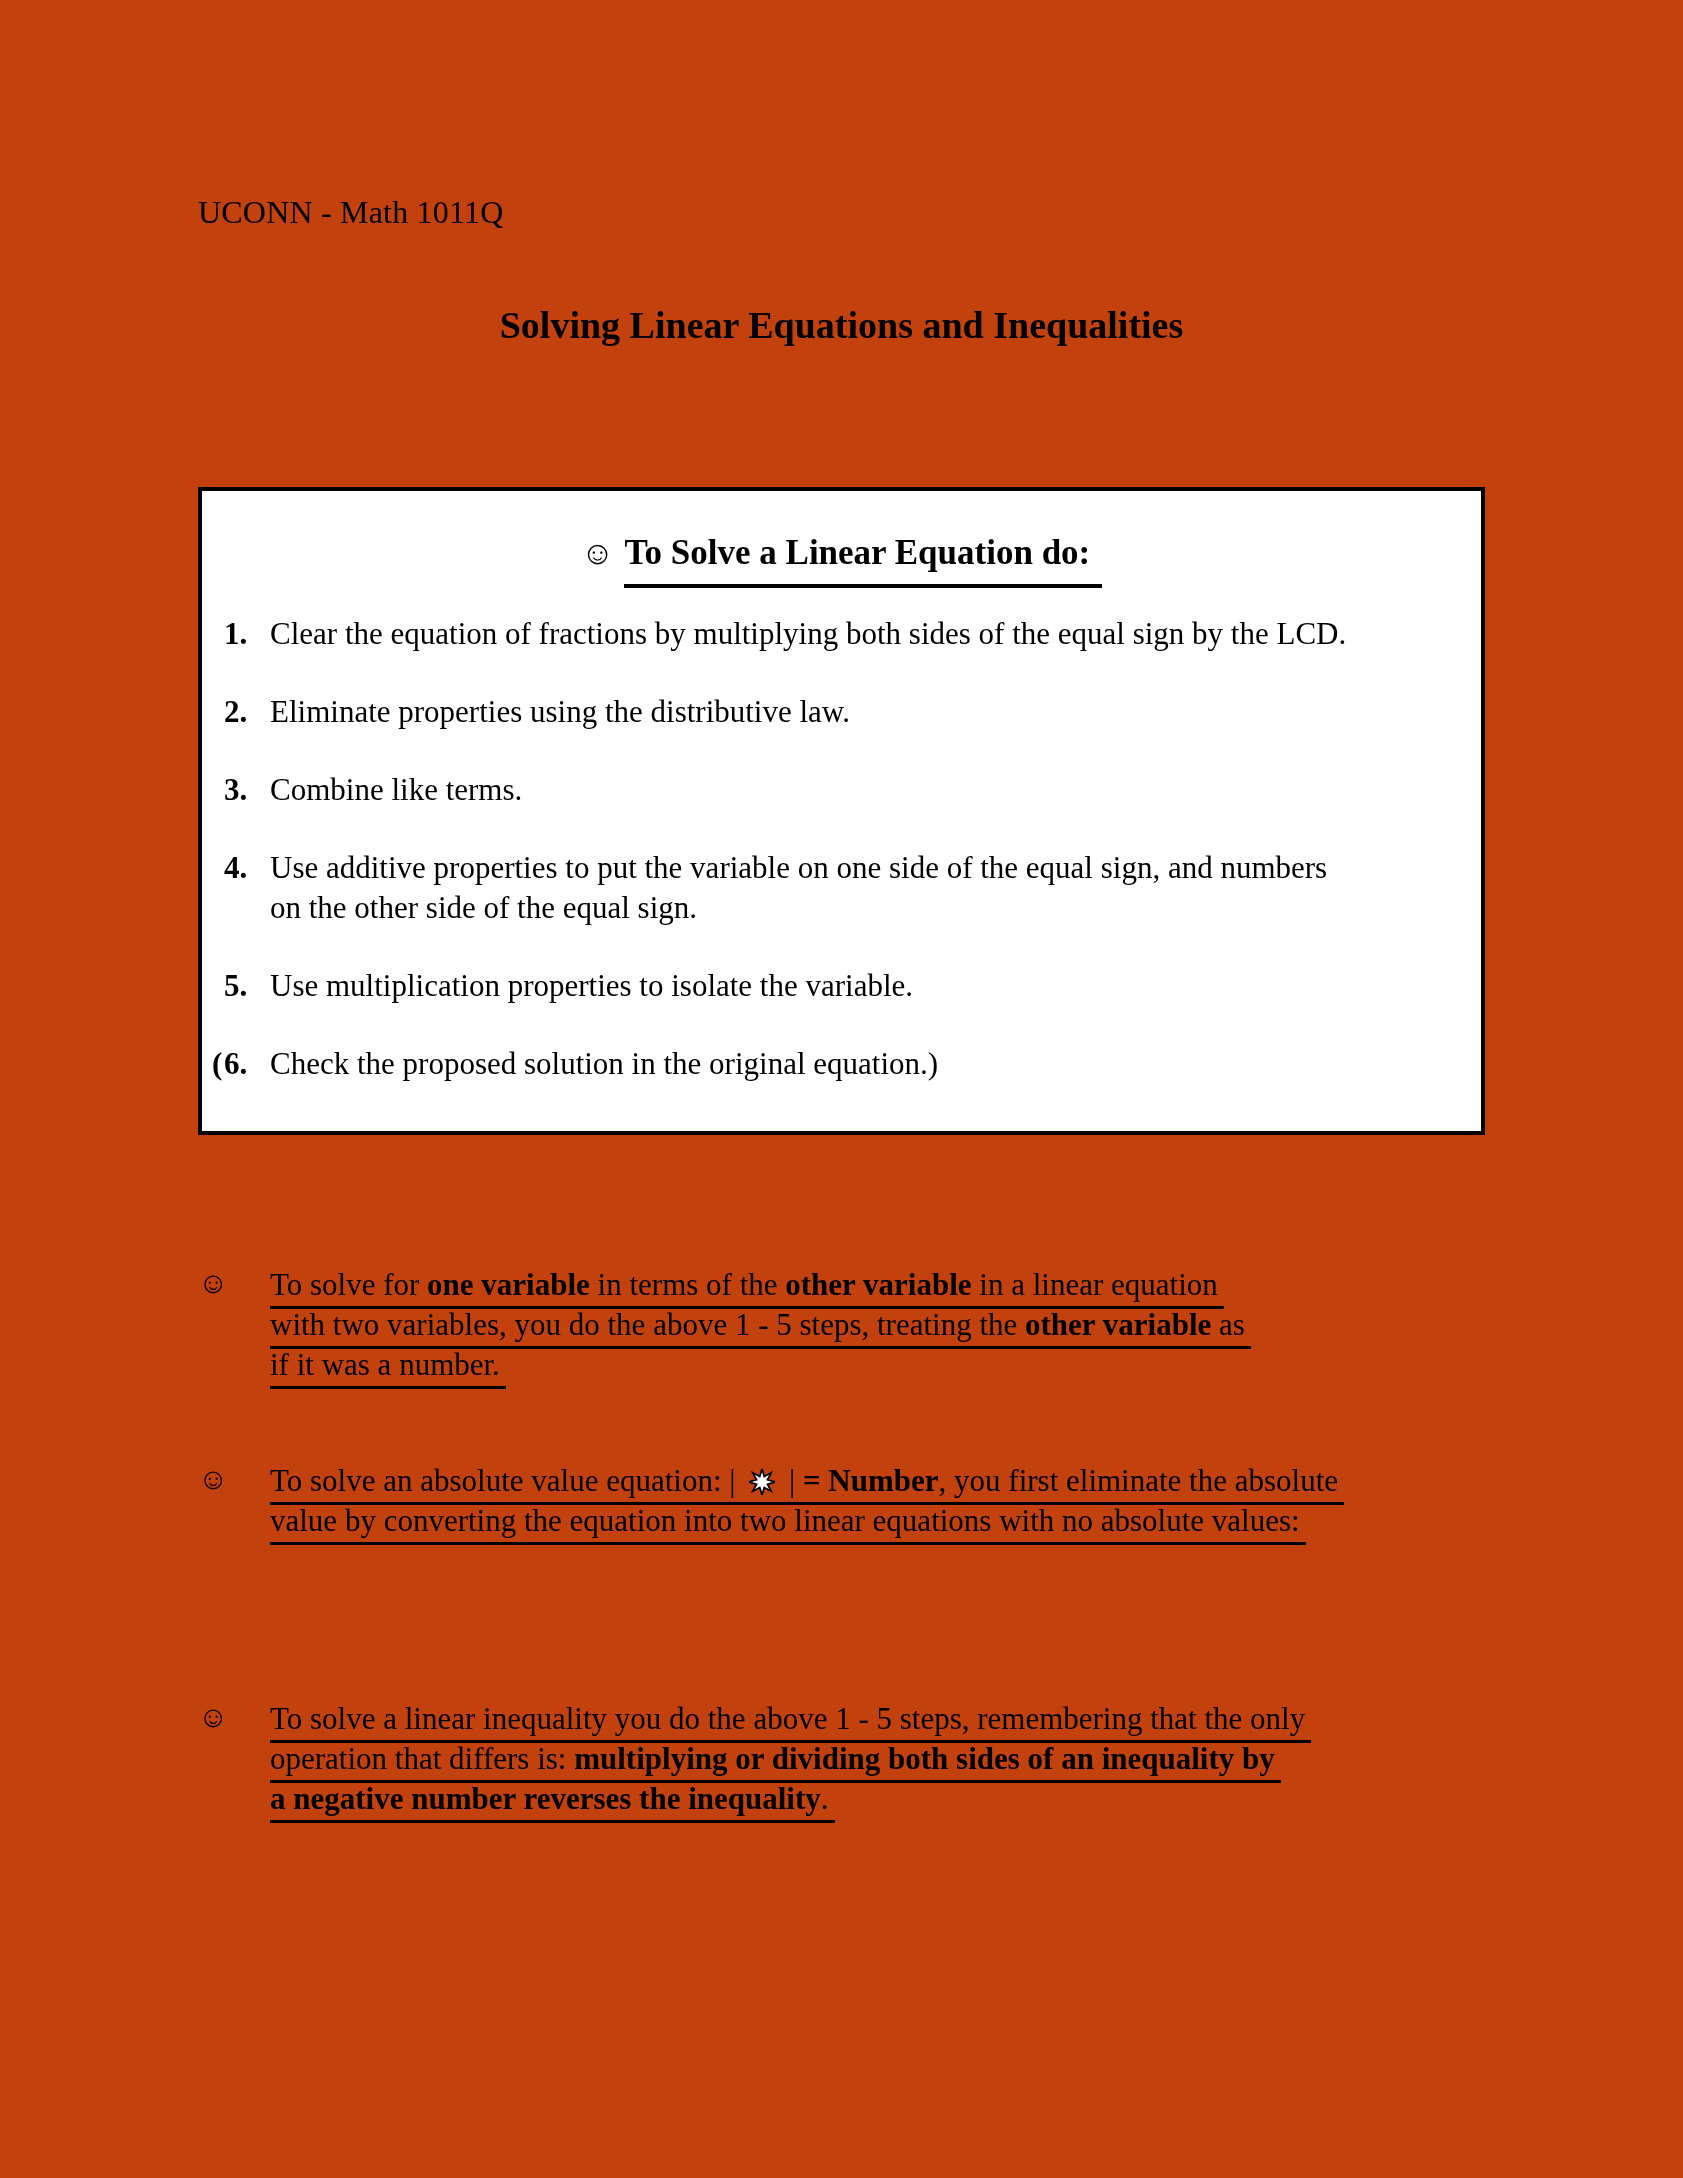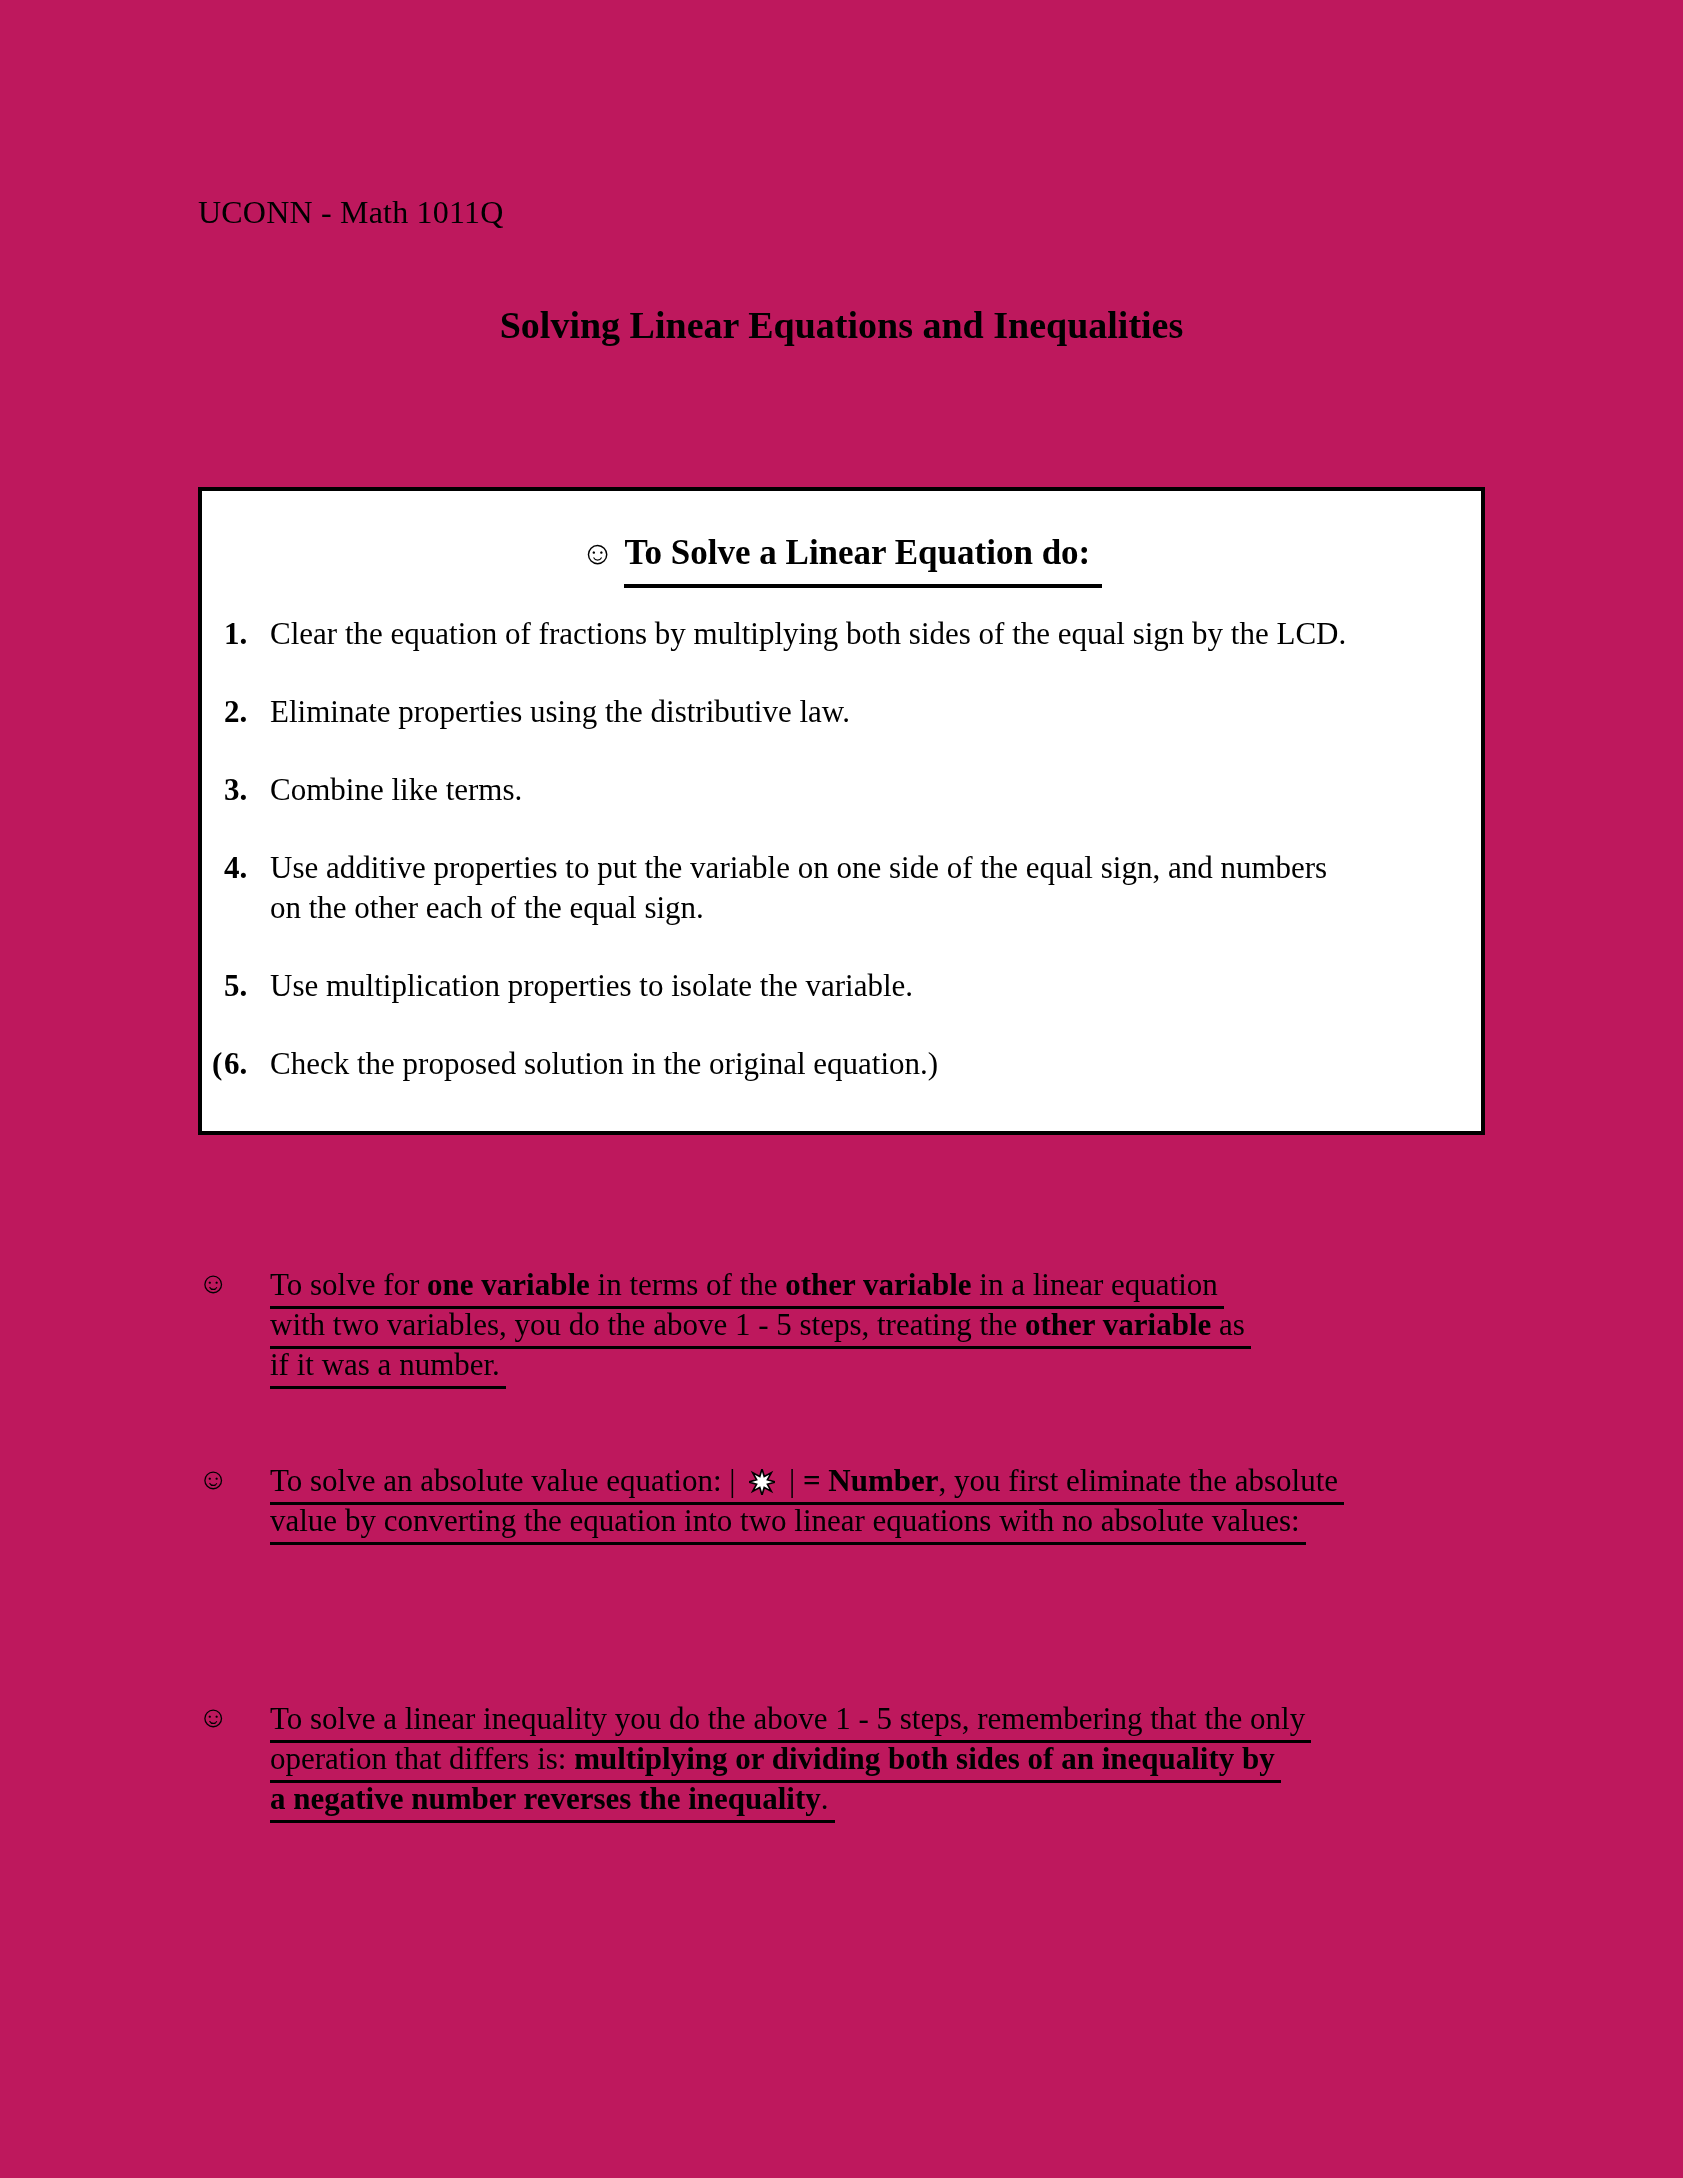--- a/index.html
+++ b/index.html
@@ -5,21 +5,21 @@
   * { margin: 0; padding: 0; box-sizing: border-box; }
   html, body { background: #ffffff; }
   body {
     width: 1683px; height: 2178px;
     font-family: "Liberation Serif", "DejaVu Serif", serif;
     color: #000000;
   }
   .page {
     position: relative;
     width: 1683px; height: 2178px;
-    background: #be185d;
+    background: #c2410c;
     overflow: hidden;
   }
   .course {
     position: absolute; left: 198px; top: 194px;
     font-size: 32px; letter-spacing: 0.2px;
   }
   .doc-title {
     position: absolute; left: 0; right: 0; top: 303px;
     text-align: center;
     font-size: 38px; font-weight: bold;
@@ -90,21 +90,21 @@
       <div class="step">
         <span class="step-num">2.</span>
         <span class="step-text">Eliminate properties using the distributive law.</span>
       </div>
       <div class="step">
         <span class="step-num">3.</span>
         <span class="step-text">Combine like terms.</span>
       </div>
       <div class="step">
         <span class="step-num">4.</span>
-        <span class="step-text"><span>Use additive properties to put the variable on one side of the equal sign, and numbers</span><br><span>on the other each of the equal sign.</span></span>
+        <span class="step-text"><span>Use additive properties to put the variable on one side of the equal sign, and numbers</span><br><span>on the other side of the equal sign.</span></span>
       </div>
       <div class="step">
         <span class="step-num">5.</span>
         <span class="step-text">Use multiplication properties to isolate the variable.</span>
       </div>
       <div class="step">
         <span class="step-pre">(</span>
         <span class="step-num">6.</span>
         <span class="step-text">Check the proposed solution in the original equation.)</span>
       </div>

